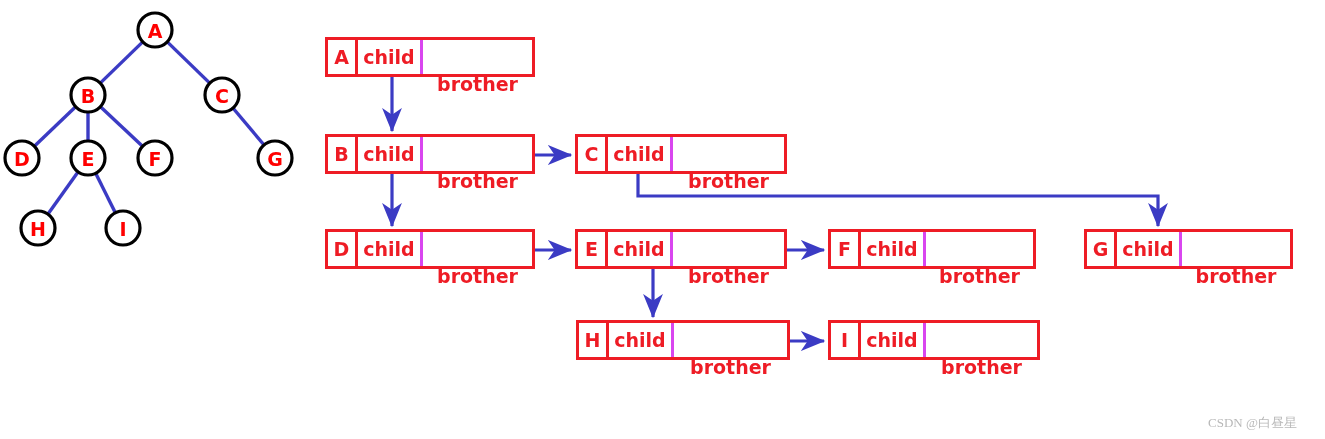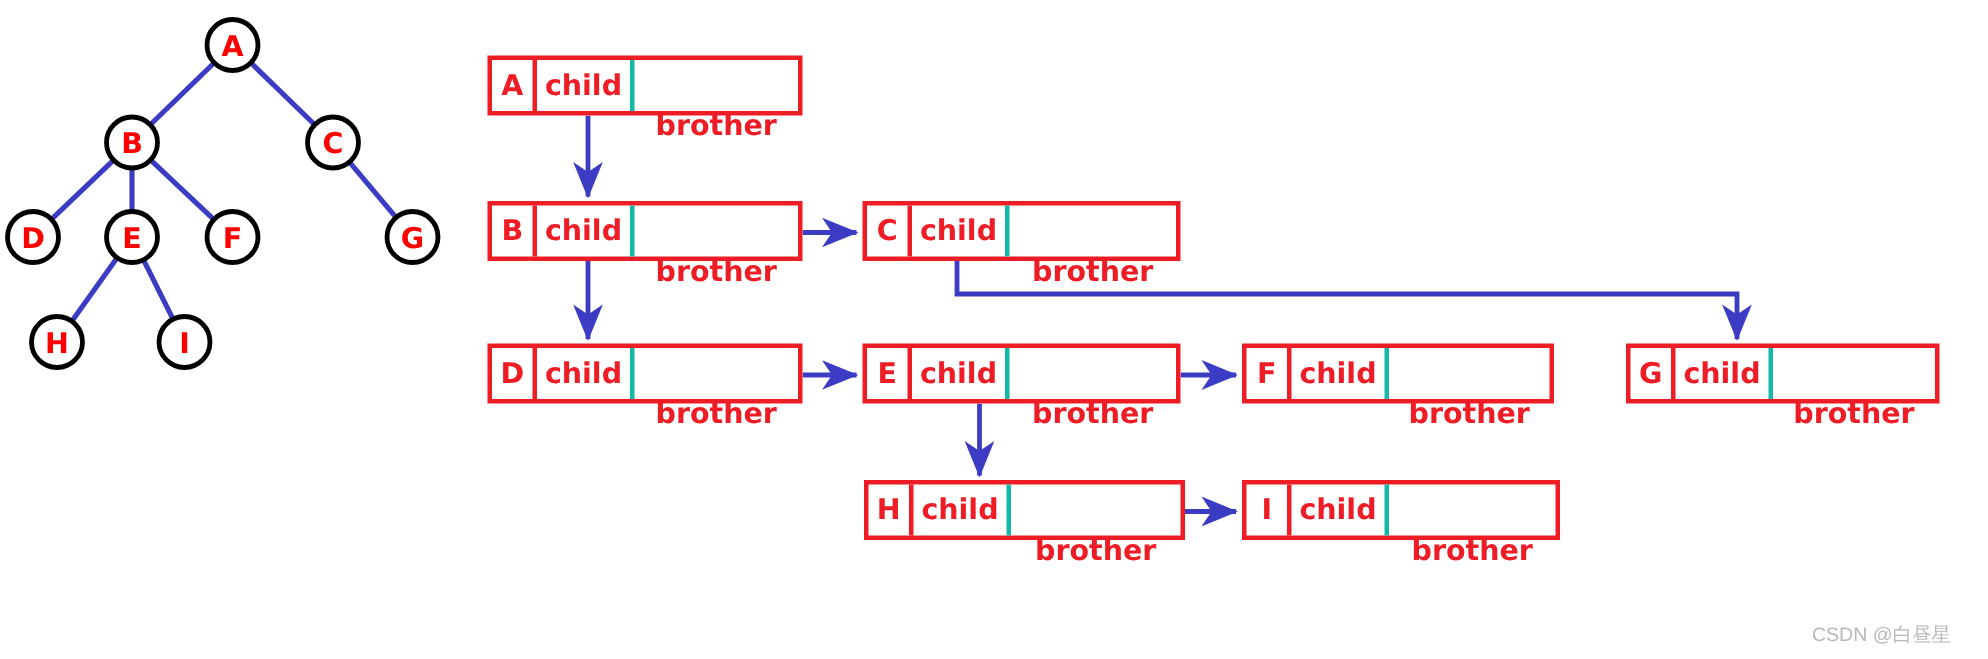--- a/index.html
+++ b/index.html
@@ -68,36 +68,36 @@
     letter-spacing: 0px;
     line-height: 1;
     white-space: nowrap;
   }
   .cell-data {
     width: 30px;
     border-right: 3px solid #ee1c25;
   }
   .cell-child {
     width: 65px;
-    border-right: 3px solid #14b8a6;
+    border-right: 3px solid #d946ef;
   }
   .cell-brother {
     flex: 1 1 auto;
     min-width: 103px;
     margin-top: 44px;
   }
   .pointer {
     stroke: #3b3bc4;
     stroke-width: 3.2;
     fill: none;
   }
   .watermark {
     position: absolute;
     color: #b8b8b8;
-    font-family: Liberation Sans, sans-serif;
+    font-family: Liberation Serif, serif;
     font-size: 13px;
     white-space: nowrap;
   }
 </style>
 </head>
 <body>
 
 <div id="stage">
 
   <svg class="layer" viewBox="0 0 1325 439">

